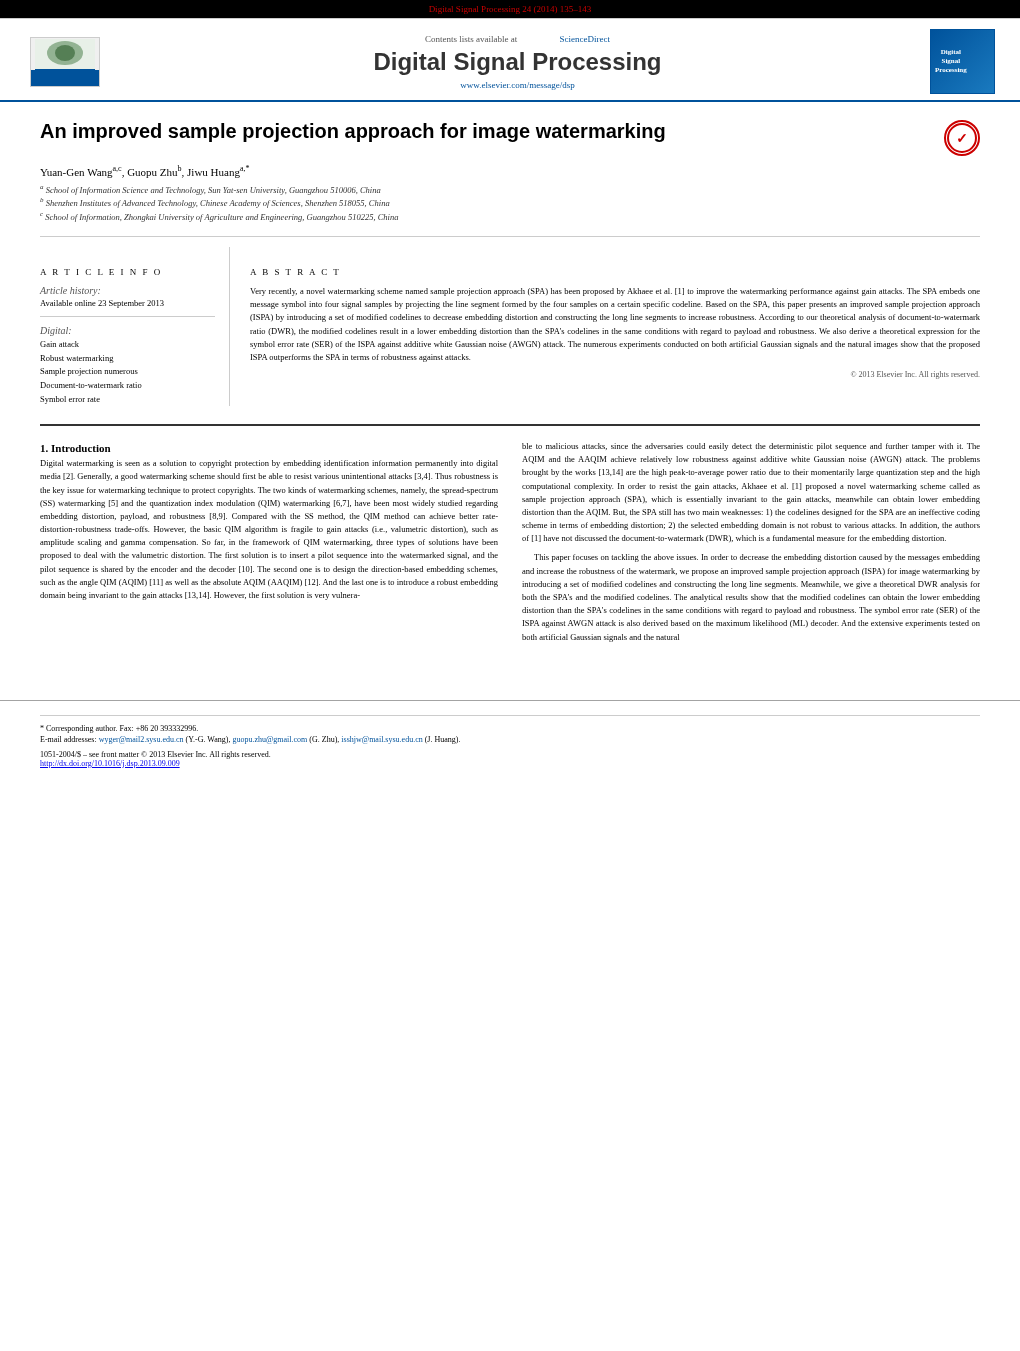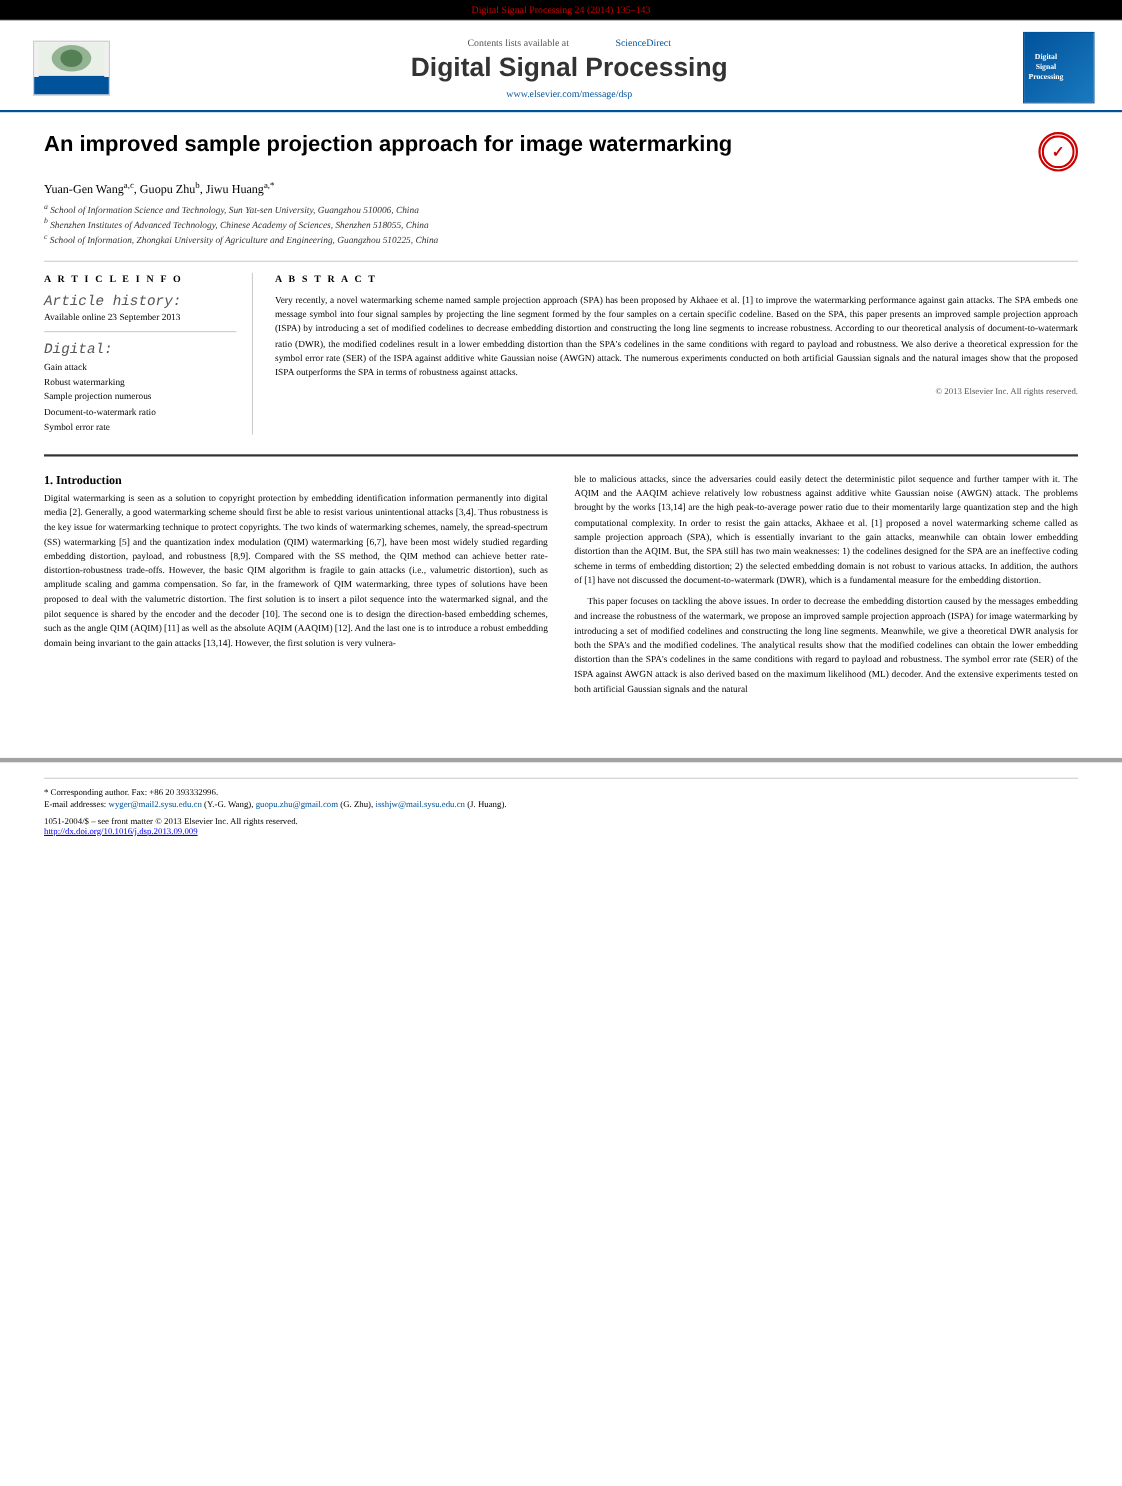--- a/index.html
+++ b/index.html
@@ -169,31 +169,31 @@
     }
 
     .article-info-col {
       width: 190px;
       flex-shrink: 0;
       border-right: 1px solid #ccc;
       padding-right: 14px;
     }
     .section-heading {
       font-size: 9px;
-      font-weight: bold;
+      font-weight: normal;
       letter-spacing: 2px;
       margin-bottom: 8px;
       color: #000;
+      margin-top: 20px;
     }
     .info-label {
-      font-size: 13px;
+      font-size: 10px;
       font-style: italic;
       color: #555;
       margin-bottom: 2px;
-      font-family: Liberation Mono, monospace;
     }
     .info-value {
       font-size: 8.5px;
       color: #000;
       margin-bottom: 8px;
     }
     .keywords-list {
       font-size: 8.5px;
       color: #000;
       line-height: 1.6;
@@ -243,21 +243,21 @@
       margin-bottom: 6px;
       text-indent: 12px;
     }
     .body-col p:first-of-type {
       text-indent: 0;
     }
 
     
     .paper-footer {
       margin-top: 30px;
-      border-top: 4px solid #a3a3a3;
+      border-top: 1px solid #a3a3a3;
       padding-top: 6px;
       padding-left: 40px;
       padding-right: 40px;
       padding-bottom: 10px;
     }
     .footnote-line {
       font-size: 8px;
       color: #000;
       margin-bottom: 2px;
     }

